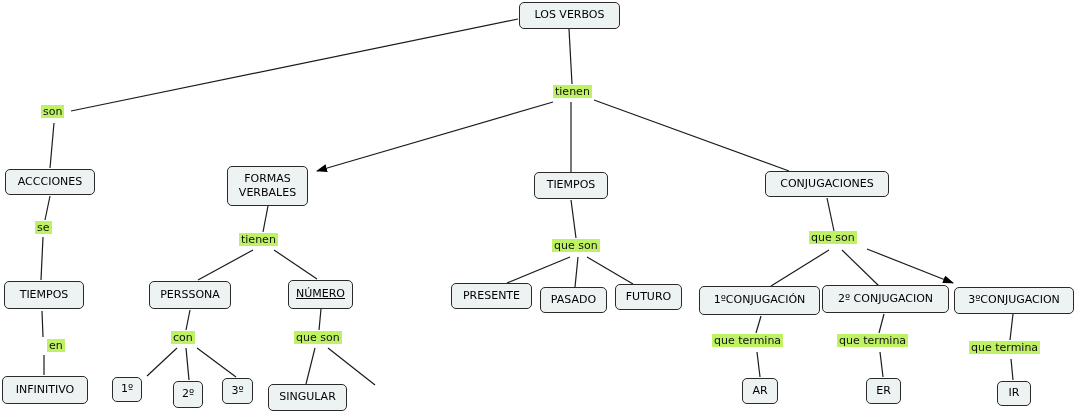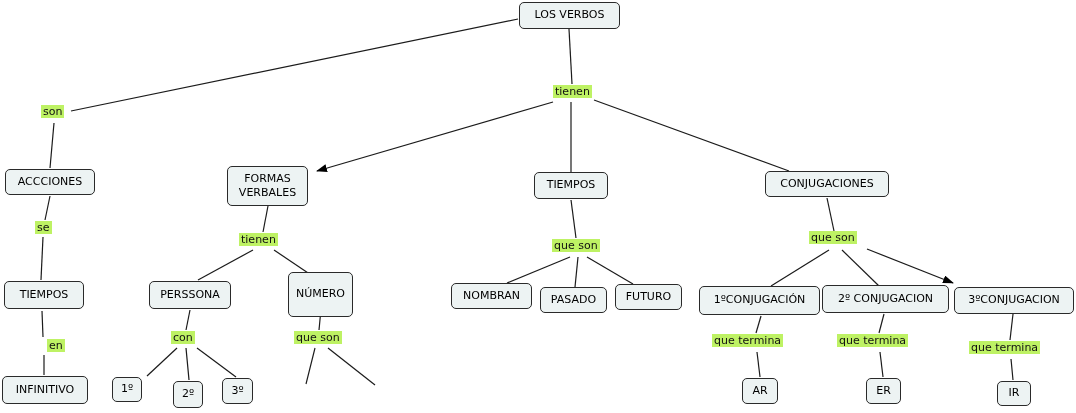--- a/index.html
+++ b/index.html
@@ -89,27 +89,28 @@
     <line x1="1011" y1="359" x2="1013" y2="380"></line>
   </svg>
 
   <div class="node" style="left:519px;top:2px;width:101px;height:27px;">LOS VERBOS</div>
   <div class="node" style="left:5px;top:169px;width:90px;height:26px;">ACCCIONES</div>
   <div class="node" style="left:4px;top:281px;width:80px;height:28px;">TIEMPOS</div>
   <div class="node" style="left:2px;top:376px;width:86px;height:28px;">INFINITIVO</div>
   <div class="node" style="left:227px;top:166px;width:81px;height:40px;">FORMAS
 VERBALES</div>
   <div class="node" style="left:149px;top:281px;width:82px;height:28px;text-align:center;">PERSSONA</div>
-  <div class="node" style="left:288px;top:272px;width:65px;height:45px;">NÚMERO</div>
+  <div class="node" style="left:288px;top:280px;width:65px;height:29px;text-decoration:underline;">NÚMERO</div>
   <div class="node" style="left:112px;top:377px;width:30px;height:25px;">1º</div>
   <div class="node" style="left:173px;top:381px;width:30px;height:27px;">2º</div>
   <div class="node" style="left:222px;top:378px;width:31px;height:26px;">3º</div>
+  <div class="node" style="left:268px;top:384px;width:79px;height:27px;">SINGULAR</div>
   <div class="node" style="left:355px;top:386px;width:63px;height:39px;margin-top:36px;">PLURAL</div>
   <div class="node" style="left:534px;top:172px;width:74px;height:27px;">TIEMPOS</div>
-  <div class="node" style="left:451px;top:283px;width:81px;height:26px;">NOMBRAN</div>
+  <div class="node" style="left:451px;top:283px;width:81px;height:26px;">PRESENTE</div>
   <div class="node" style="left:540px;top:287px;width:67px;height:26px;">PASADO</div>
   <div class="node" style="left:615px;top:284px;width:67px;height:26px;">FUTURO</div>
   <div class="node" style="left:765px;top:171px;width:124px;height:26px;">CONJUGACIONES</div>
   <div class="node" style="left:699px;top:286px;width:121px;height:29px;">1ºCONJUGACIÓN</div>
   <div class="node" style="left:822px;top:285px;width:127px;height:28px;">2º CONJUGACION</div>
   <div class="node" style="left:954px;top:287px;width:120px;height:27px;">3ºCONJUGACION</div>
   <div class="node" style="left:742px;top:378px;width:36px;height:26px;">AR</div>
   <div class="node" style="left:866px;top:378px;width:35px;height:26px;">ER</div>
   <div class="node" style="left:997px;top:381px;width:34px;height:25px;">IR</div>
 

